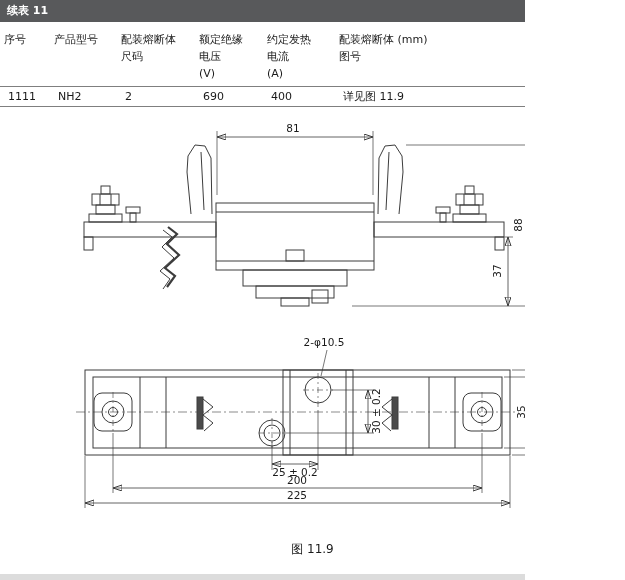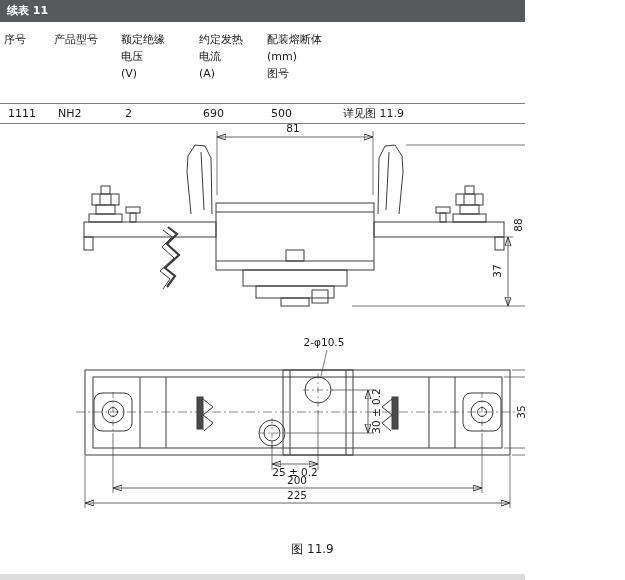--- a/index.html
+++ b/index.html
@@ -51,41 +51,46 @@
         <div class="hl">序号</div>
         <div class="hl"></div>
         <div class="hl"></div>
       </div>
       <div class="cell">
         <div class="hl">产品型号</div>
         <div class="hl"></div>
         <div class="hl"></div>
       </div>
       <div class="cell">
+        <div class="hl">配装熔断体</div>
+        <div class="hl">尺码</div>
+        <div class="hl"></div>
+      </div>
+      <div class="cell">
         <div class="hl">额定绝缘</div>
         <div class="hl">电压</div>
         <div class="hl">(V)</div>
       </div>
       <div class="cell">
         <div class="hl">约定发热</div>
         <div class="hl">电流</div>
         <div class="hl">(A)</div>
       </div>
       <div class="cell">
         <div class="hl">配装熔断体 (mm)</div>
         <div class="hl">图号</div>
         <div class="hl"></div>
       </div>
     </div>
     <div class="trow">
       <div class="cell">1111</div>
       <div class="cell">NH2</div>
       <div class="cell">2</div>
       <div class="cell">690</div>
-      <div class="cell">500</div>
+      <div class="cell">400</div>
       <div class="cell">详见图 11.9</div>
       <div class="cell">526</div>
     </div>
   </div>
 
   <div class="drawing-wrap">
     <svg class="dwg" width="625" height="430" viewBox="0 0 625 430">
       <defs>
         <marker id="arr" markerWidth="10" markerHeight="8" refX="9" refY="3" orient="auto-start-reverse" markerUnits="userSpaceOnUse">
           <path d="M0,0 L9,3 L0,6 Z" fill="#3c3c3c" stroke="none"></path>

